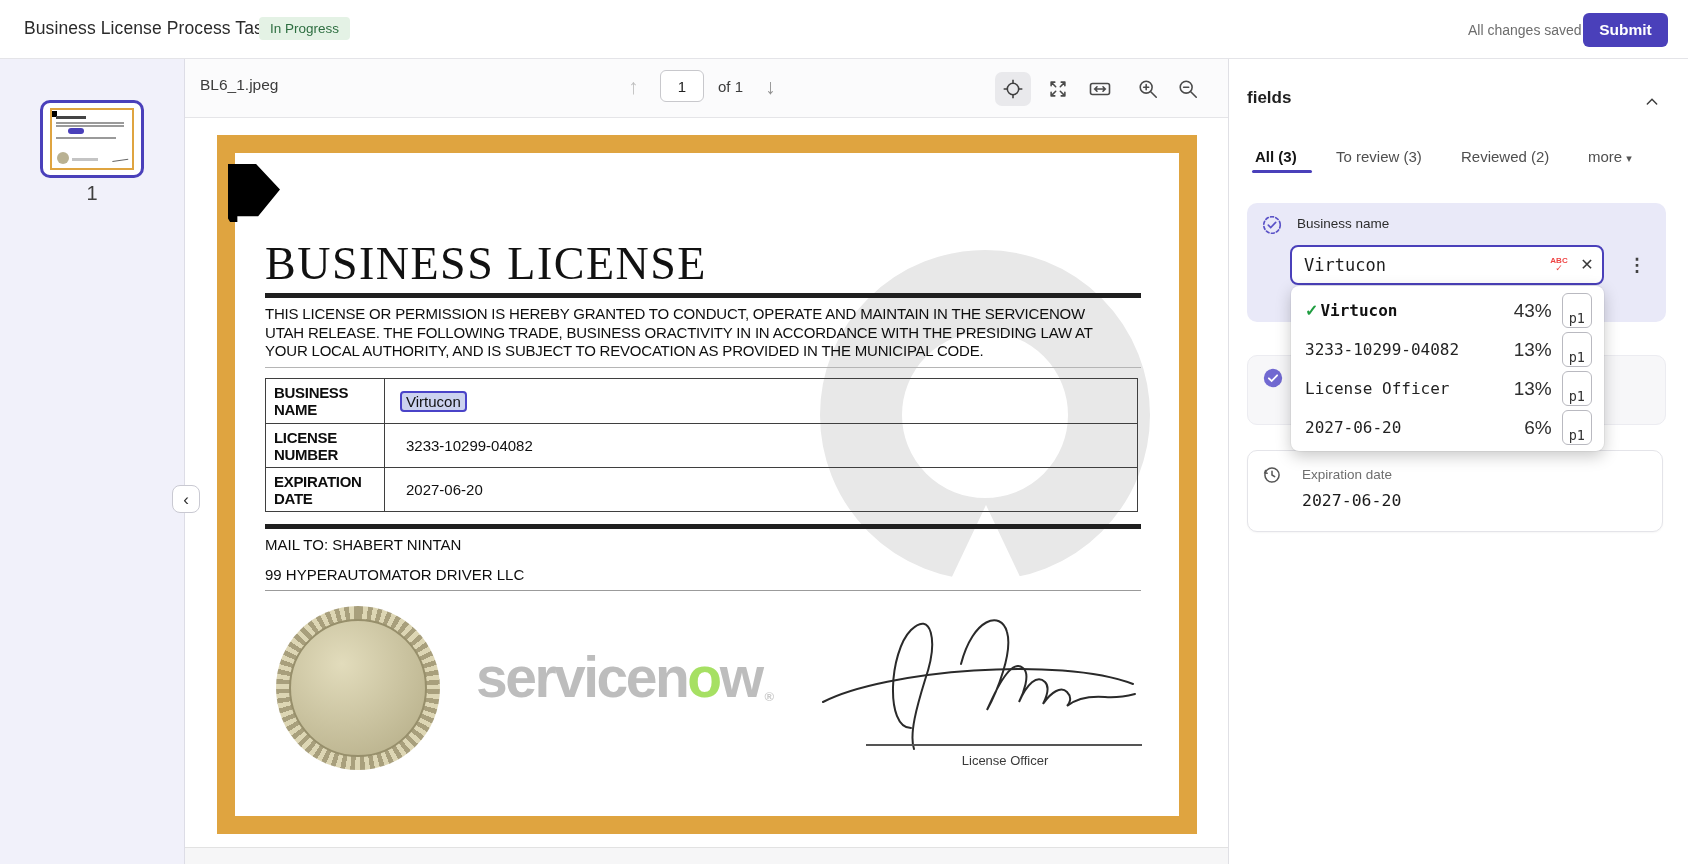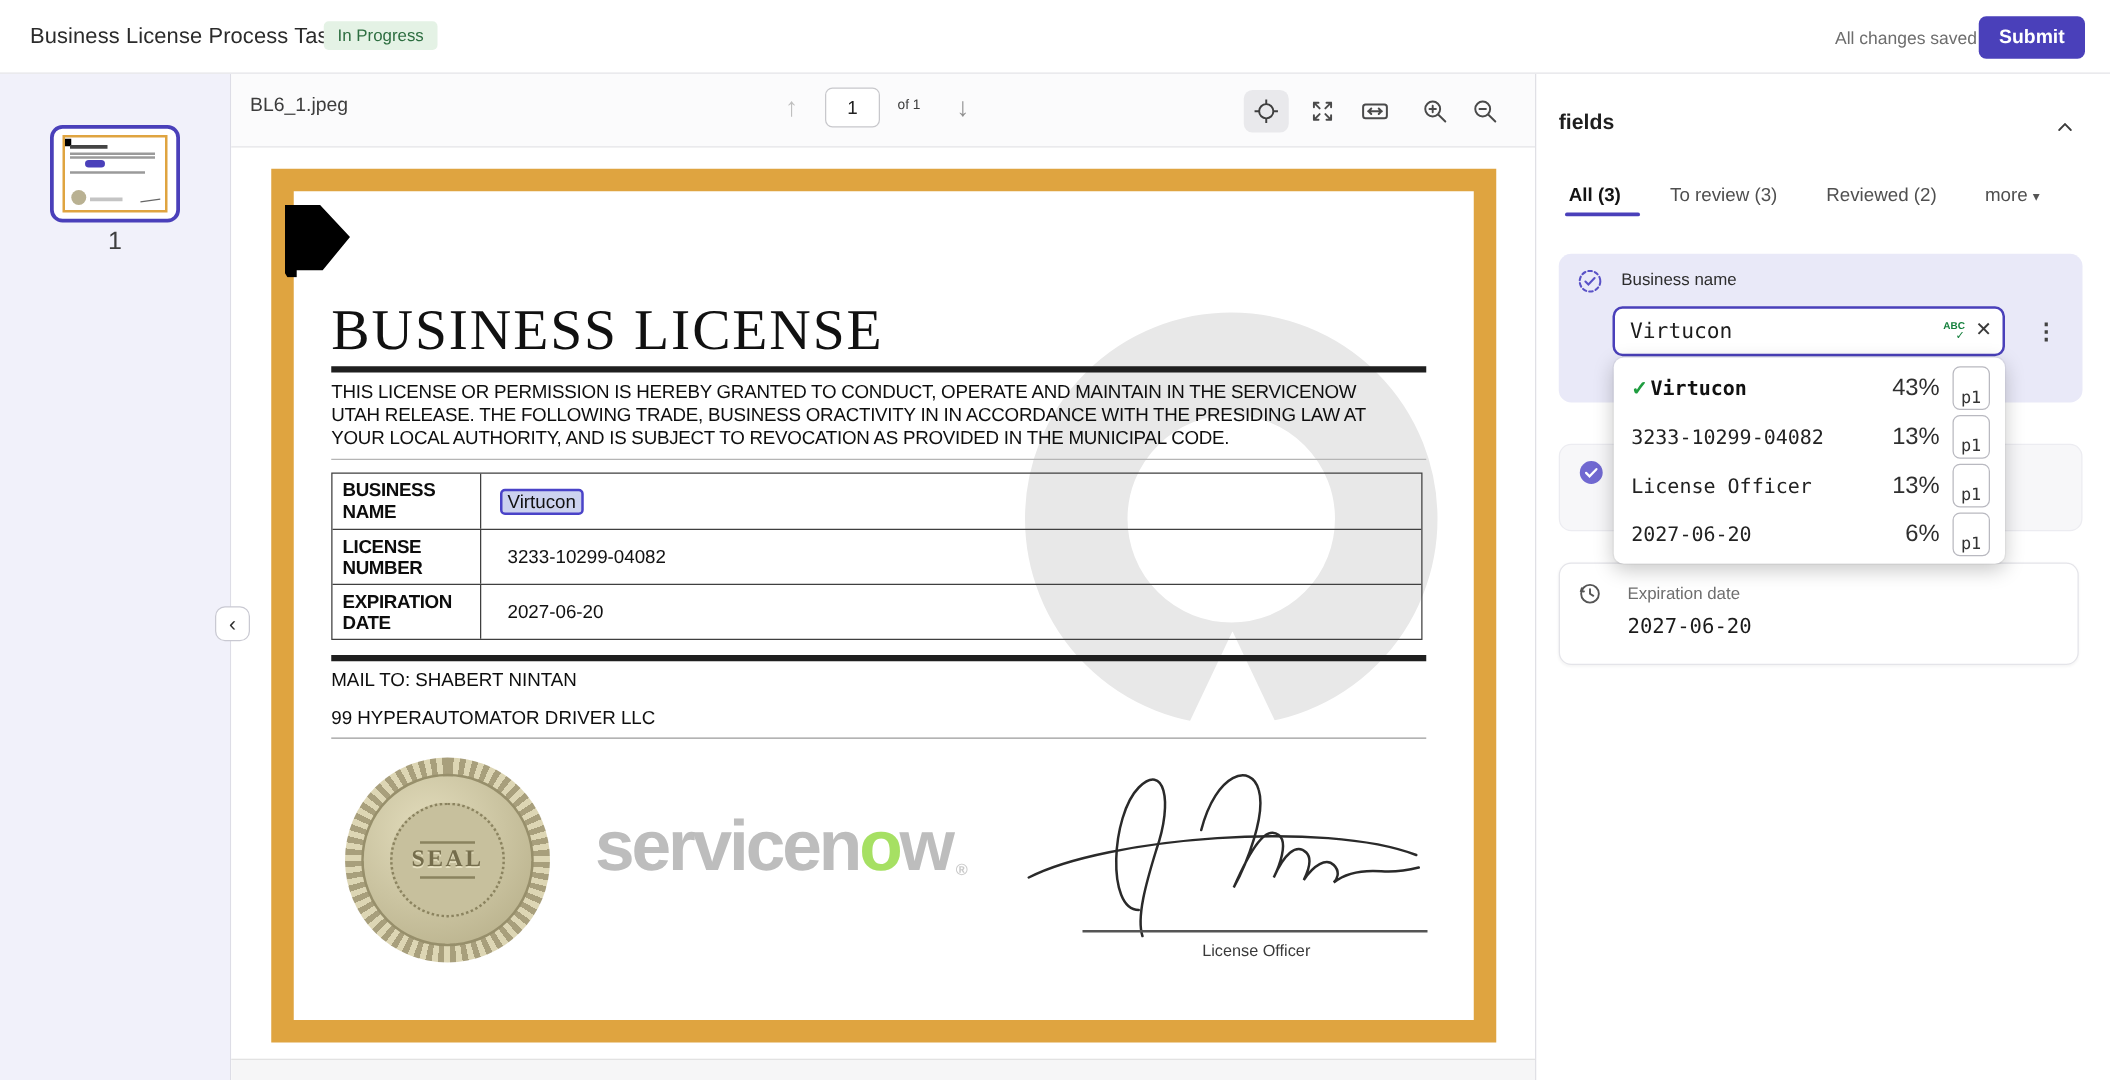--- a/index.html
+++ b/index.html
@@ -30,21 +30,21 @@
 
   .collapse-btn { left:172px; top:485px; width:28px; height:28px; background:#fff; border:1px solid #c9c9d2; border-radius:8px; z-index:45; display:flex; align-items:center; justify-content:center; font-size:17px; color:#2f2f2f; cursor:pointer; line-height:1; }
 
   
   .viewer-header { left:185px; top:59px; width:1043px; height:59px; background:#fbfbfc; border-bottom:1px solid #e5e5e8; z-index:30; }
   .filename { left:200px; top:76px; font-size:15.5px; color:#3c3c3c; z-index:31; }
   .nav-arrow { z-index:31; font-size:21px; line-height:1; cursor:pointer; background:none; border:none; }
   .arrow-up { left:628px; top:76px; color:#bfbfbf; }
   .arrow-down { left:765px; top:76px; color:#8f8f8f; }
   .page-input { left:660px; top:70px; width:44px; height:32px; border:1px solid #c8c8cc; border-radius:6px; background:#fff; text-align:center; font-size:15px; color:#222; z-index:31; font-family:"Liberation Sans",sans-serif; }
-  .page-total { left:718px; top:78px; font-size:11px; color:#3c3c3c; z-index:31; }
+  .page-total { left:718px; top:78px; font-size:15px; color:#3c3c3c; z-index:31; }
   .tool-btn { z-index:31; width:36px; height:34px; border:none; background:transparent; border-radius:7px; display:flex; align-items:center; justify-content:center; cursor:pointer; }
   .tool-btn.active { background:#e9e9ec; }
 
   
   .viewer-body { left:185px; top:118px; width:1043px; height:746px; background:#fff; overflow:hidden; }
   .page-edge { left:185px; top:847px; width:1043px; height:17px; background:#f6f6f7; border-top:1px solid #e2e2e2; }
   .doc-frame { left:217px; top:135px; width:980px; height:699px; background:#dfa440; z-index:1; }
   .doc-inner { position:absolute; left:18px; top:18px; width:944px; height:663px; background:#fff; }
   .doc-tag { left:228px; top:164px; width:52px; height:58px; background:#000; z-index:3;
     clip-path:polygon(0 0, 54% 0, 100% 44%, 58% 90%, 18% 90%, 18% 100%, 4% 100%, 0 94%); }
@@ -94,21 +94,21 @@
   .tab-all { left:1255px; } .tab-review { left:1336px; } .tab-reviewed { left:1461px; } .tab-more { left:1588px; }
   .tab-underline { left:1252px; top:170px; width:60px; height:3px; background:#4a40ba; border-radius:2px; }
   .caret { font-size:11px; color:#555; margin-left:4px; }
 
   .field-card { border-radius:10px; }
   .card-bn { left:1247px; top:203px; width:419px; height:119px; background:#e9e9f8; cursor:pointer; }
   .card-label { position:absolute; font-size:13.5px; }
   .bn-label { left:50px; top:13px; color:#2d2d2d; }
   .bn-input-wrap { position:absolute; left:43px; top:42px; width:314px; height:40px; background:#fff; border:2px solid #4a40ba; border-radius:8px; display:flex; align-items:center; }
   .bn-input { flex:1; border:none; outline:none; font-size:17px; color:#1c1c1c; padding-left:12px; background:transparent; font-family:"DejaVu Sans Mono",monospace; min-width:0; }
-  .abc-btn { width:26px; border:none; background:none; cursor:pointer; display:flex; flex-direction:column; align-items:flex-end; line-height:1; color:#15803d; }
+  .abc-btn { width:26px; border:none; background:none; cursor:pointer; display:flex; flex-direction:column; align-items:center; line-height:1; color:#ef4444; }
   .abc-top { font-size:8px; font-weight:700; letter-spacing:0; }
   .abc-check { font-size:9px; margin-top:-1px; }
   .clear-btn { width:30px; border:none; background:none; cursor:pointer; font-size:16px; color:#3a3a3a; line-height:1; }
   .kebab-btn { position:absolute; left:376px; top:48px; width:28px; height:28px; border:none; background:none; cursor:pointer; font-size:18px; font-weight:700; color:#424242; line-height:1; }
 
   .card-reviewed { left:1247px; top:355px; width:419px; height:70px; background:#f7f7f9; border:1px solid #ececf1; cursor:pointer; z-index:5; }
   .card-exp { left:1247px; top:450px; width:416px; height:82px; background:#fff; border:1px solid #e4e4e9; box-shadow:0 1px 2px rgba(0,0,0,.04); cursor:pointer; z-index:5; }
   .exp-label { left:54px; top:16px; color:#6e6e6e; }
   .exp-value { position:absolute; left:54px; top:40px; font-size:16.5px; color:#1b1b1b; }
   .field-icon { position:absolute; left:14px; top:11px; }
@@ -223,25 +223,20 @@
 </div>
 
 <div class="abs rule-thick rule2"></div>
 <div class="abs mail-to">MAIL TO: SHABERT NINTAN</div>
 <div class="abs company">99 HYPERAUTOMATOR DRIVER LLC</div>
 <div class="abs thin-line line-co"></div>
 
 <div class="abs seal">
   <div class="seal-burst"></div>
   <div class="seal-mid"></div>
-  <div class="seal-inner">
-    <div class="seal-bar"></div>
-    <div class="seal-word">SEAL</div>
-    <div class="seal-bar"></div>
-  </div>
 </div>
 
 <div class="abs logo"><span>servicen</span><span class="o-mark">o</span><span>w</span><span class="reg">®</span></div>
 
 <svg class="abs signature" width="330" height="150" viewBox="0 0 330 150" fill="none" stroke="#2a2a2a" stroke-width="2" stroke-linecap="round">
   <path d="M8 102 C 70 70, 245 56, 318 84"></path>
   <path d="M96 128 C 70 128, 74 52, 96 30 C 116 10, 124 40, 110 80 C 102 106, 94 134, 99 149"></path>
   <path d="M146 64 C 158 18, 186 10, 192 32 C 198 52, 182 92, 172 110 C 186 78, 198 60, 208 68 C 216 74, 208 94, 204 102 C 212 84, 222 74, 230 82 C 236 88, 230 100, 228 104 C 236 92, 246 86, 252 92 C 258 98, 254 104, 252 106 C 262 98, 276 96, 290 97 C 302 98, 312 96, 320 94"></path>
 </svg>
 <div class="abs sig-line"></div>

